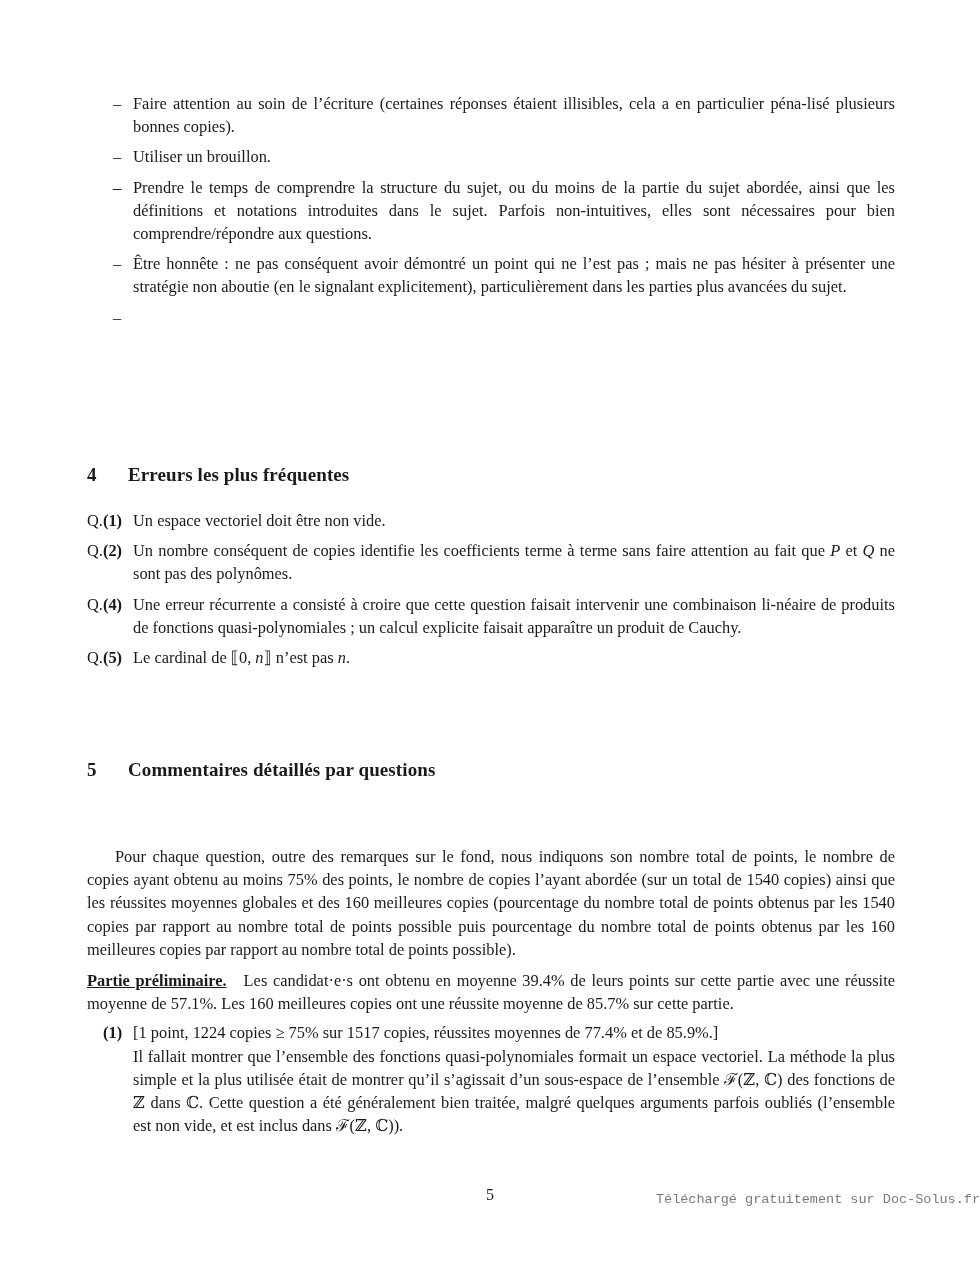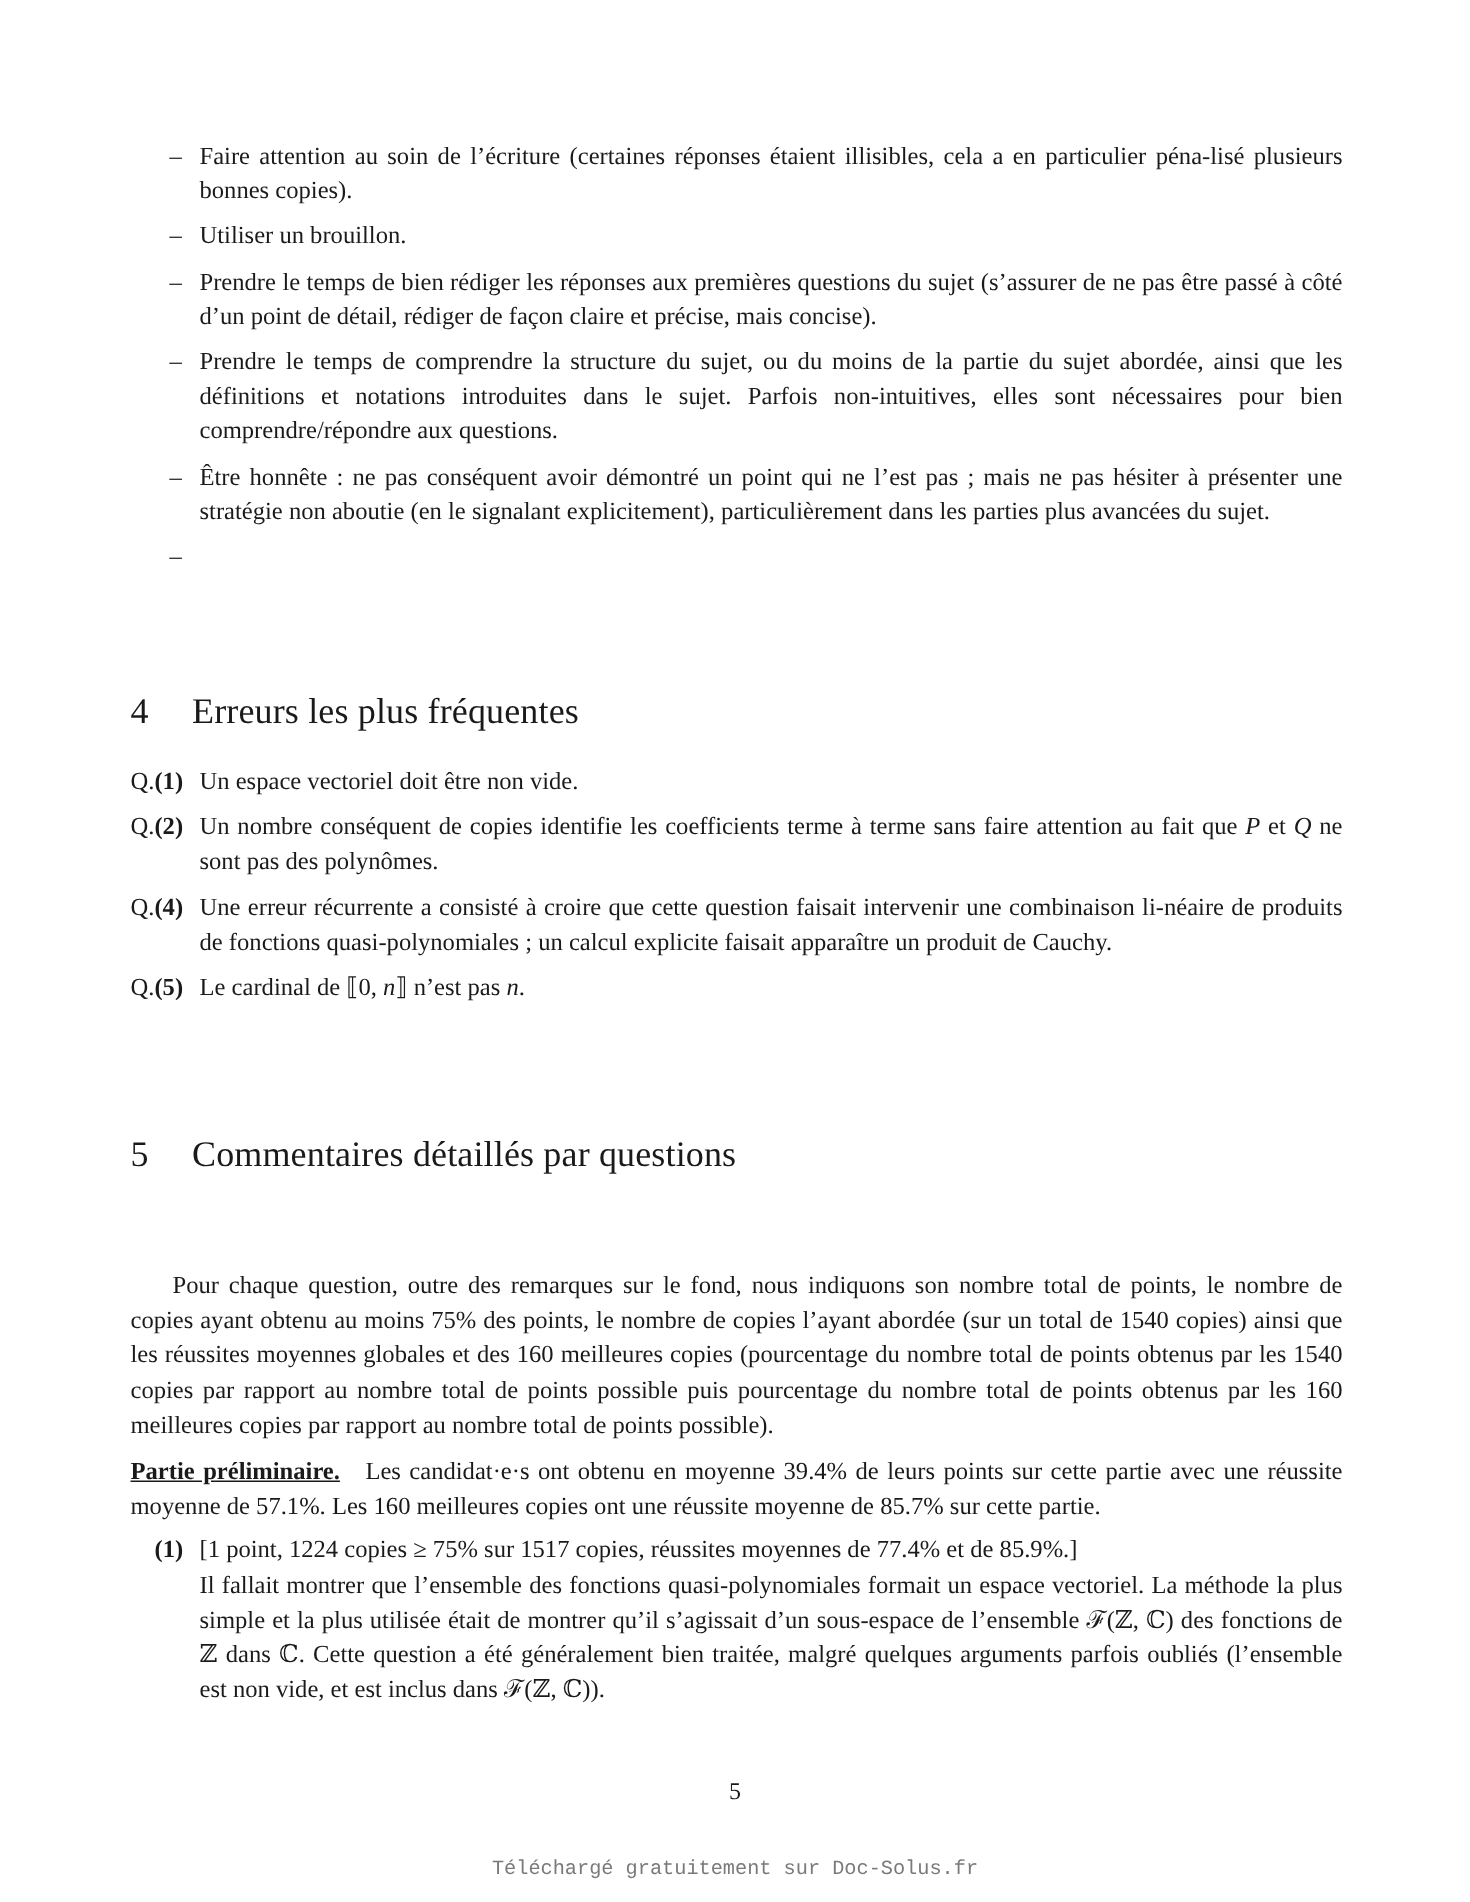--- a/index.html
+++ b/index.html
@@ -7,48 +7,48 @@
     width: 980px; height: 1268px; position: relative; overflow: hidden;
     font-family: "Liberation Serif", "DejaVu Serif", serif;
     color: #1a1a1a;
   }
   .page { position: absolute; left: 87px; top: 0; width: 808px; }
   .p { font-size: 16.4px; line-height: 23.2px; text-align: justify; margin: 0; }
   .bullets { position: absolute; top: 92px; left: 0; width: 808px; }
   .bullet { position: relative; padding-left: 46px; margin-bottom: 7px; }
   .bullet .dash { position: absolute; left: 26px; top: 0; }
   h2 {
-    position: absolute; left: 0; margin: 0; font-weight: normal;
-    font-size: 24px; line-height: 30px; letter-spacing: 0.1px;
+    position: absolute; left: 0; margin: 0; font-weight: bold;
+    font-size: 19px; line-height: 30px; letter-spacing: 0.1px;
   }
   h2 .num { display: inline-block; width: 41px; }
   .block { position: absolute; left: 0; width: 808px; }
   .indent { text-indent: 28px; }
   .q { position: relative; padding-left: 46px; margin-bottom: 7px; }
   .q .lab { position: absolute; left: 0; top: 0; }
   .q .lab b { font-weight: bold; }
   .item { position: relative; padding-left: 46px; }
   .item .lab { position: absolute; left: 16px; top: 0; font-weight: bold; }
   .runin { font-weight: bold; text-decoration: underline; }
   i { font-style: italic; }
   .pagenum { position: absolute; top: 1186px; left: 0; width: 980px; text-align: center; font-size: 16px; }
   .footer {
-    position: absolute; top: 1239px; left: 0; width: 980px; text-align: center;
+    position: absolute; top: 1192px; left: 0; width: 980px; text-align: right;
     font-family: "Liberation Mono", "DejaVu Sans Mono", monospace; font-size: 13.5px; color: #7a7a7a;
   }
 </style>
 </head>
 <body>
 
 <div class="page">
 
   <div class="bullets">
     <p class="p bullet"><span class="dash">–</span><span>Faire attention au soin de l’écriture (certaines réponses étaient illisibles, cela a en particulier péna-lisé plusieurs bonnes copies).</span></p>
     <p class="p bullet"><span class="dash">–</span><span>Utiliser un brouillon.</span></p>
-    <p class="p bullet"><span class="dash">–</span><span>Prendre le temps de bien rédiger les réponses aux premières questions du sujet (s’assurer de ne pas être passé à côté d’un point de détail, rédiger de façon claire et précise, mais concise).</span></p>
+    <p class="p bullet"><span class="dash">–</span></p>
     <p class="p bullet"><span class="dash">–</span><span>Prendre le temps de comprendre la structure du sujet, ou du moins de la partie du sujet abordée, ainsi que les définitions et notations introduites dans le sujet. Parfois non-intuitives, elles sont nécessaires pour bien comprendre/répondre aux questions.</span></p>
     <p class="p bullet"><span class="dash">–</span><span>Être honnête : ne pas conséquent avoir démontré un point qui ne l’est pas ; mais ne pas hésiter à présenter une stratégie non aboutie (en le signalant explicitement), particulièrement dans les parties plus avancées du sujet.</span></p>
     <p class="p bullet"><span class="dash">–</span></p>
   </div>
 
   <h2 style="top:460px;"><span class="num">4</span><span>Erreurs les plus fréquentes</span></h2>
 
   <div class="block" style="top:509px;">
     <p class="p q"><span class="lab"><span>Q.</span><b>(1)</b></span><span>Un espace vectoriel doit être non vide.</span></p>
     <p class="p q"><span class="lab"><span>Q.</span><b>(2)</b></span><span>Un nombre conséquent de copies identifie les coefficients terme à terme sans faire attention au fait que </span><i>P</i><span> et </span><i>Q</i><span> ne sont pas des polynômes.</span></p>

